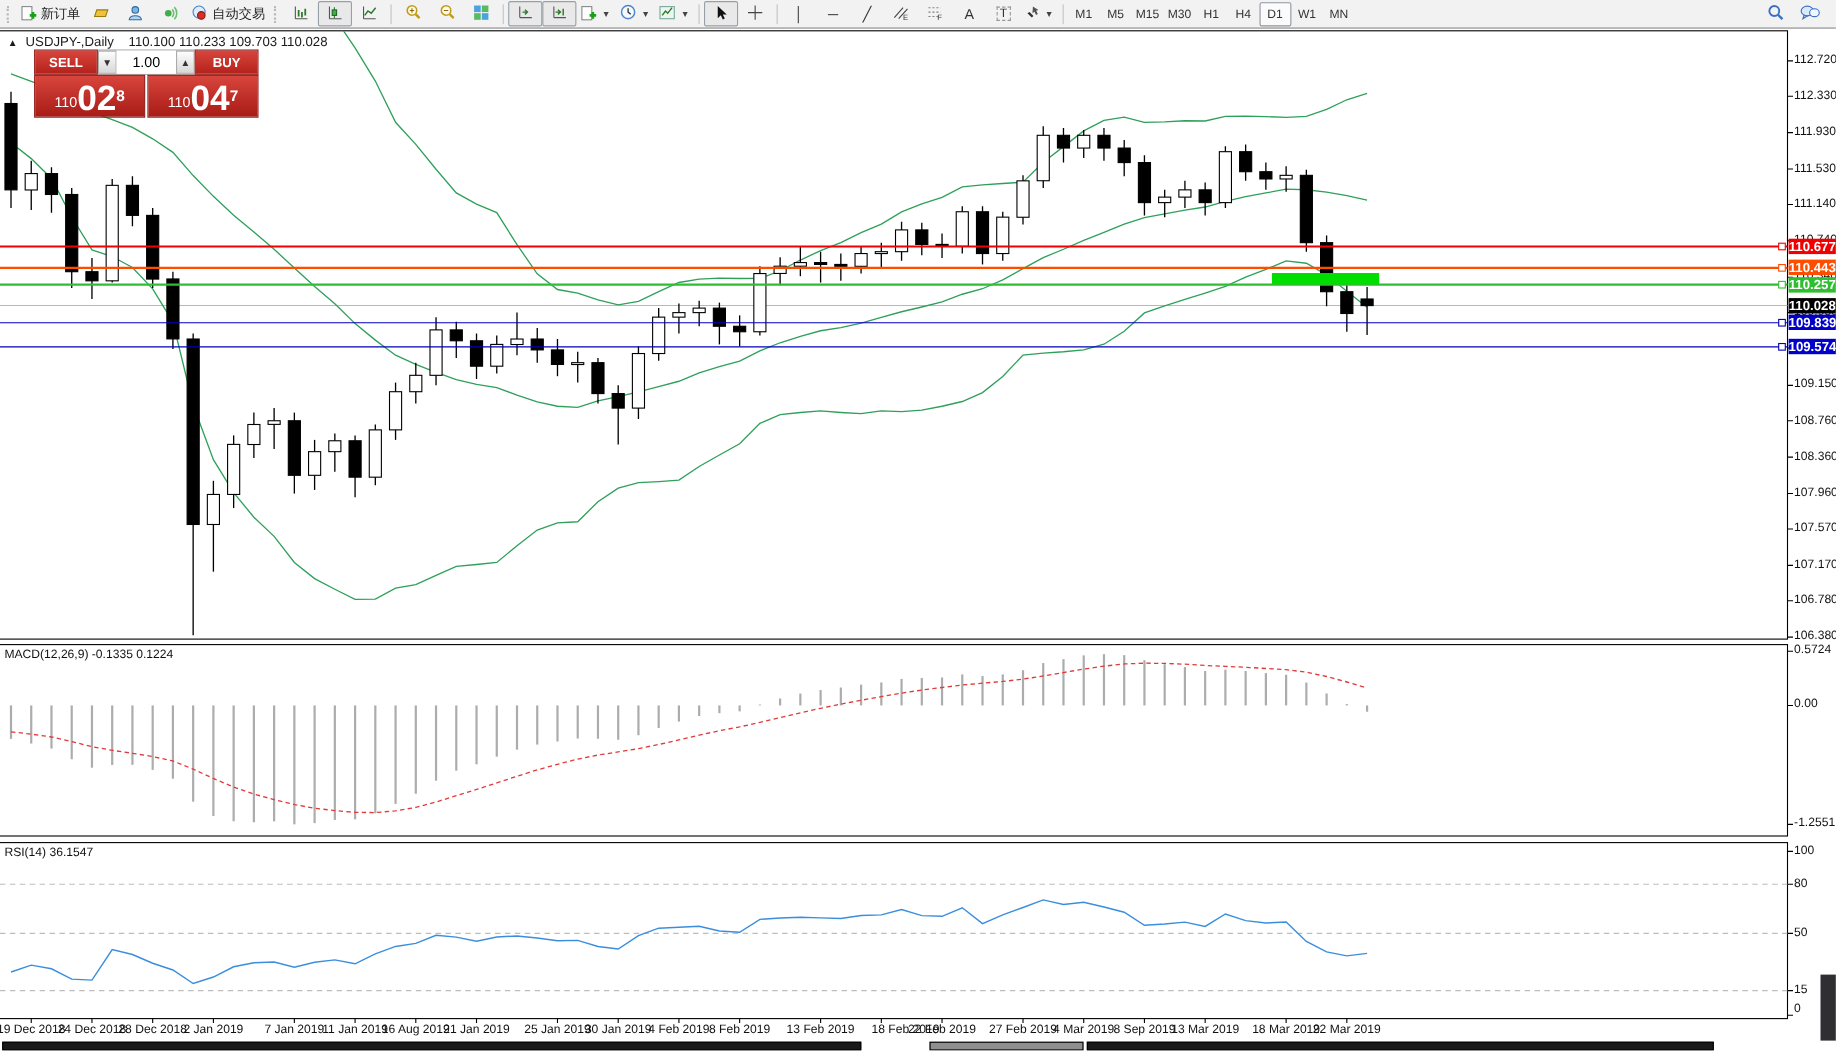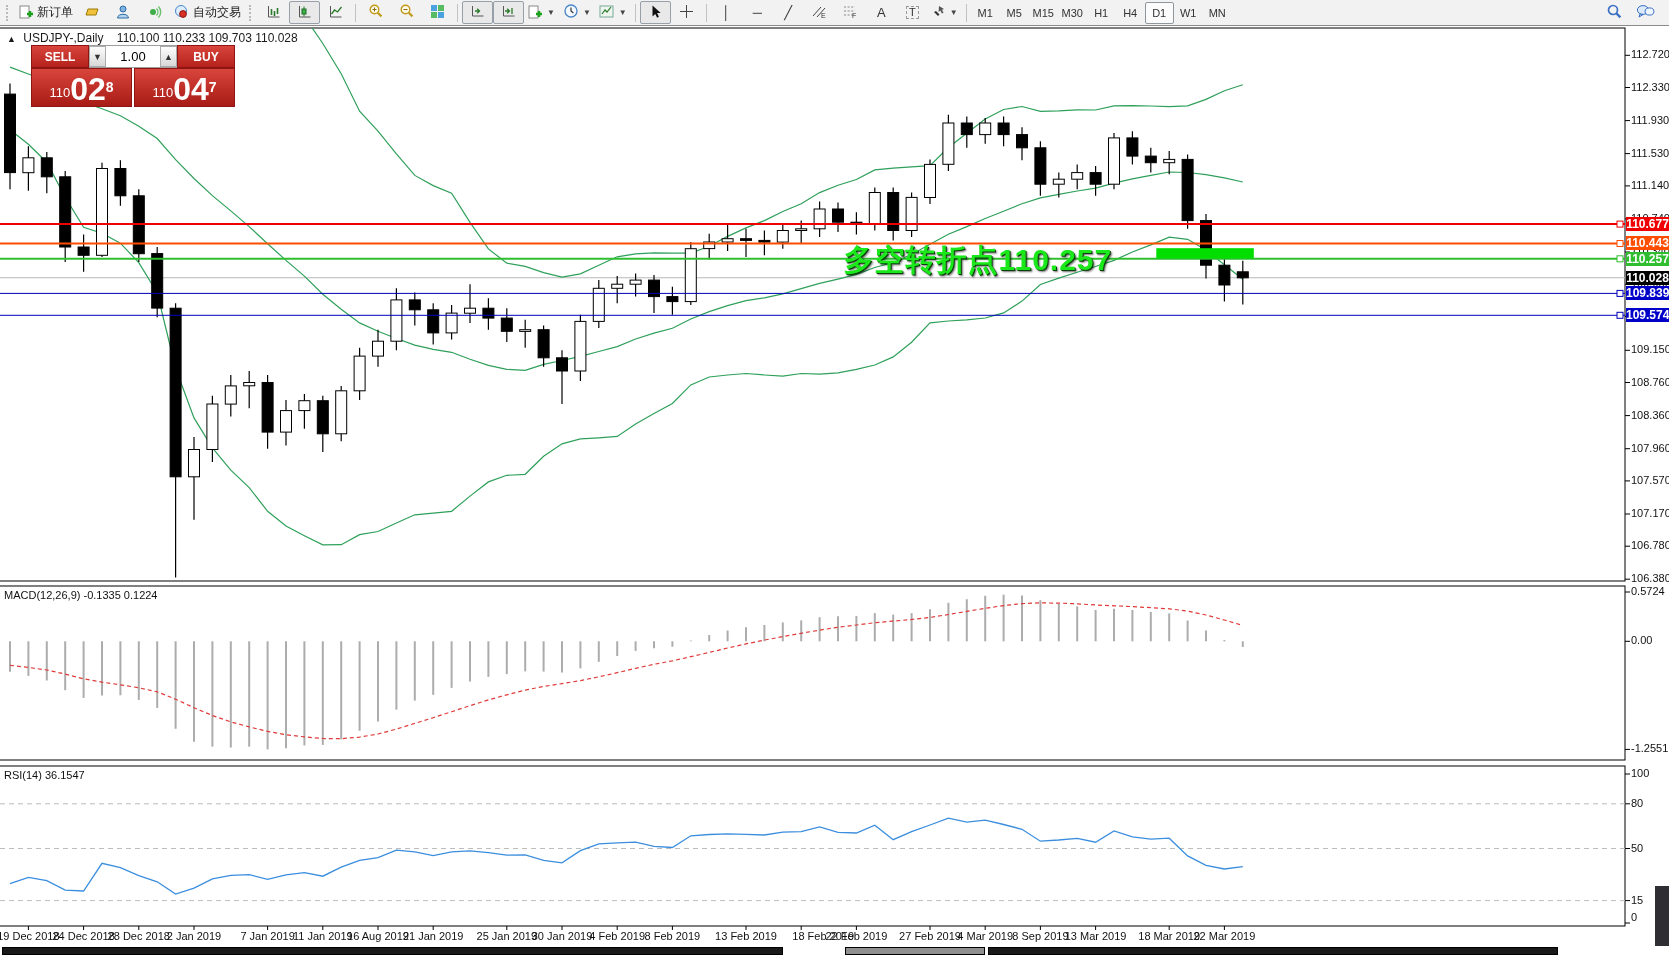--- a/index.html
+++ b/index.html
@@ -556,21 +556,20 @@
       <div class="tp-price">
         <span class="tp-sm">110</span>
         <span class="tp-big">04</span>
         <span class="tp-sup">7</span>
       </div>
     </div>
   </div>
 
   <div class="indlabel" style="top:589px;">MACD(12,26,9) -0.1335 0.1224</div>
   <div class="indlabel" style="top:769px;">RSI(14) 36.1547</div>
-  <div id="annotation" style="left: 977.84px; top: 260.231px; color: rgb(27, 232, 27);">多空转折点110.257</div>
 
   <div id="labels">
       <div class="ptick" style="top: 48.2727px;">112.720</div>
       <div class="ptick" style="top: 80.5041px;">112.330</div>
       <div class="ptick" style="top: 113.562px;">111.930</div>
       <div class="ptick" style="top: 146.62px;">111.530</div>
       <div class="ptick" style="top: 178.851px;">111.140</div>
       <div class="ptick" style="top: 211.909px;">110.740</div>
       <div class="ptick" style="top: 244.967px;">110.340</div>
       <div class="ptick" style="top: 277.198px;">109.950</div>

